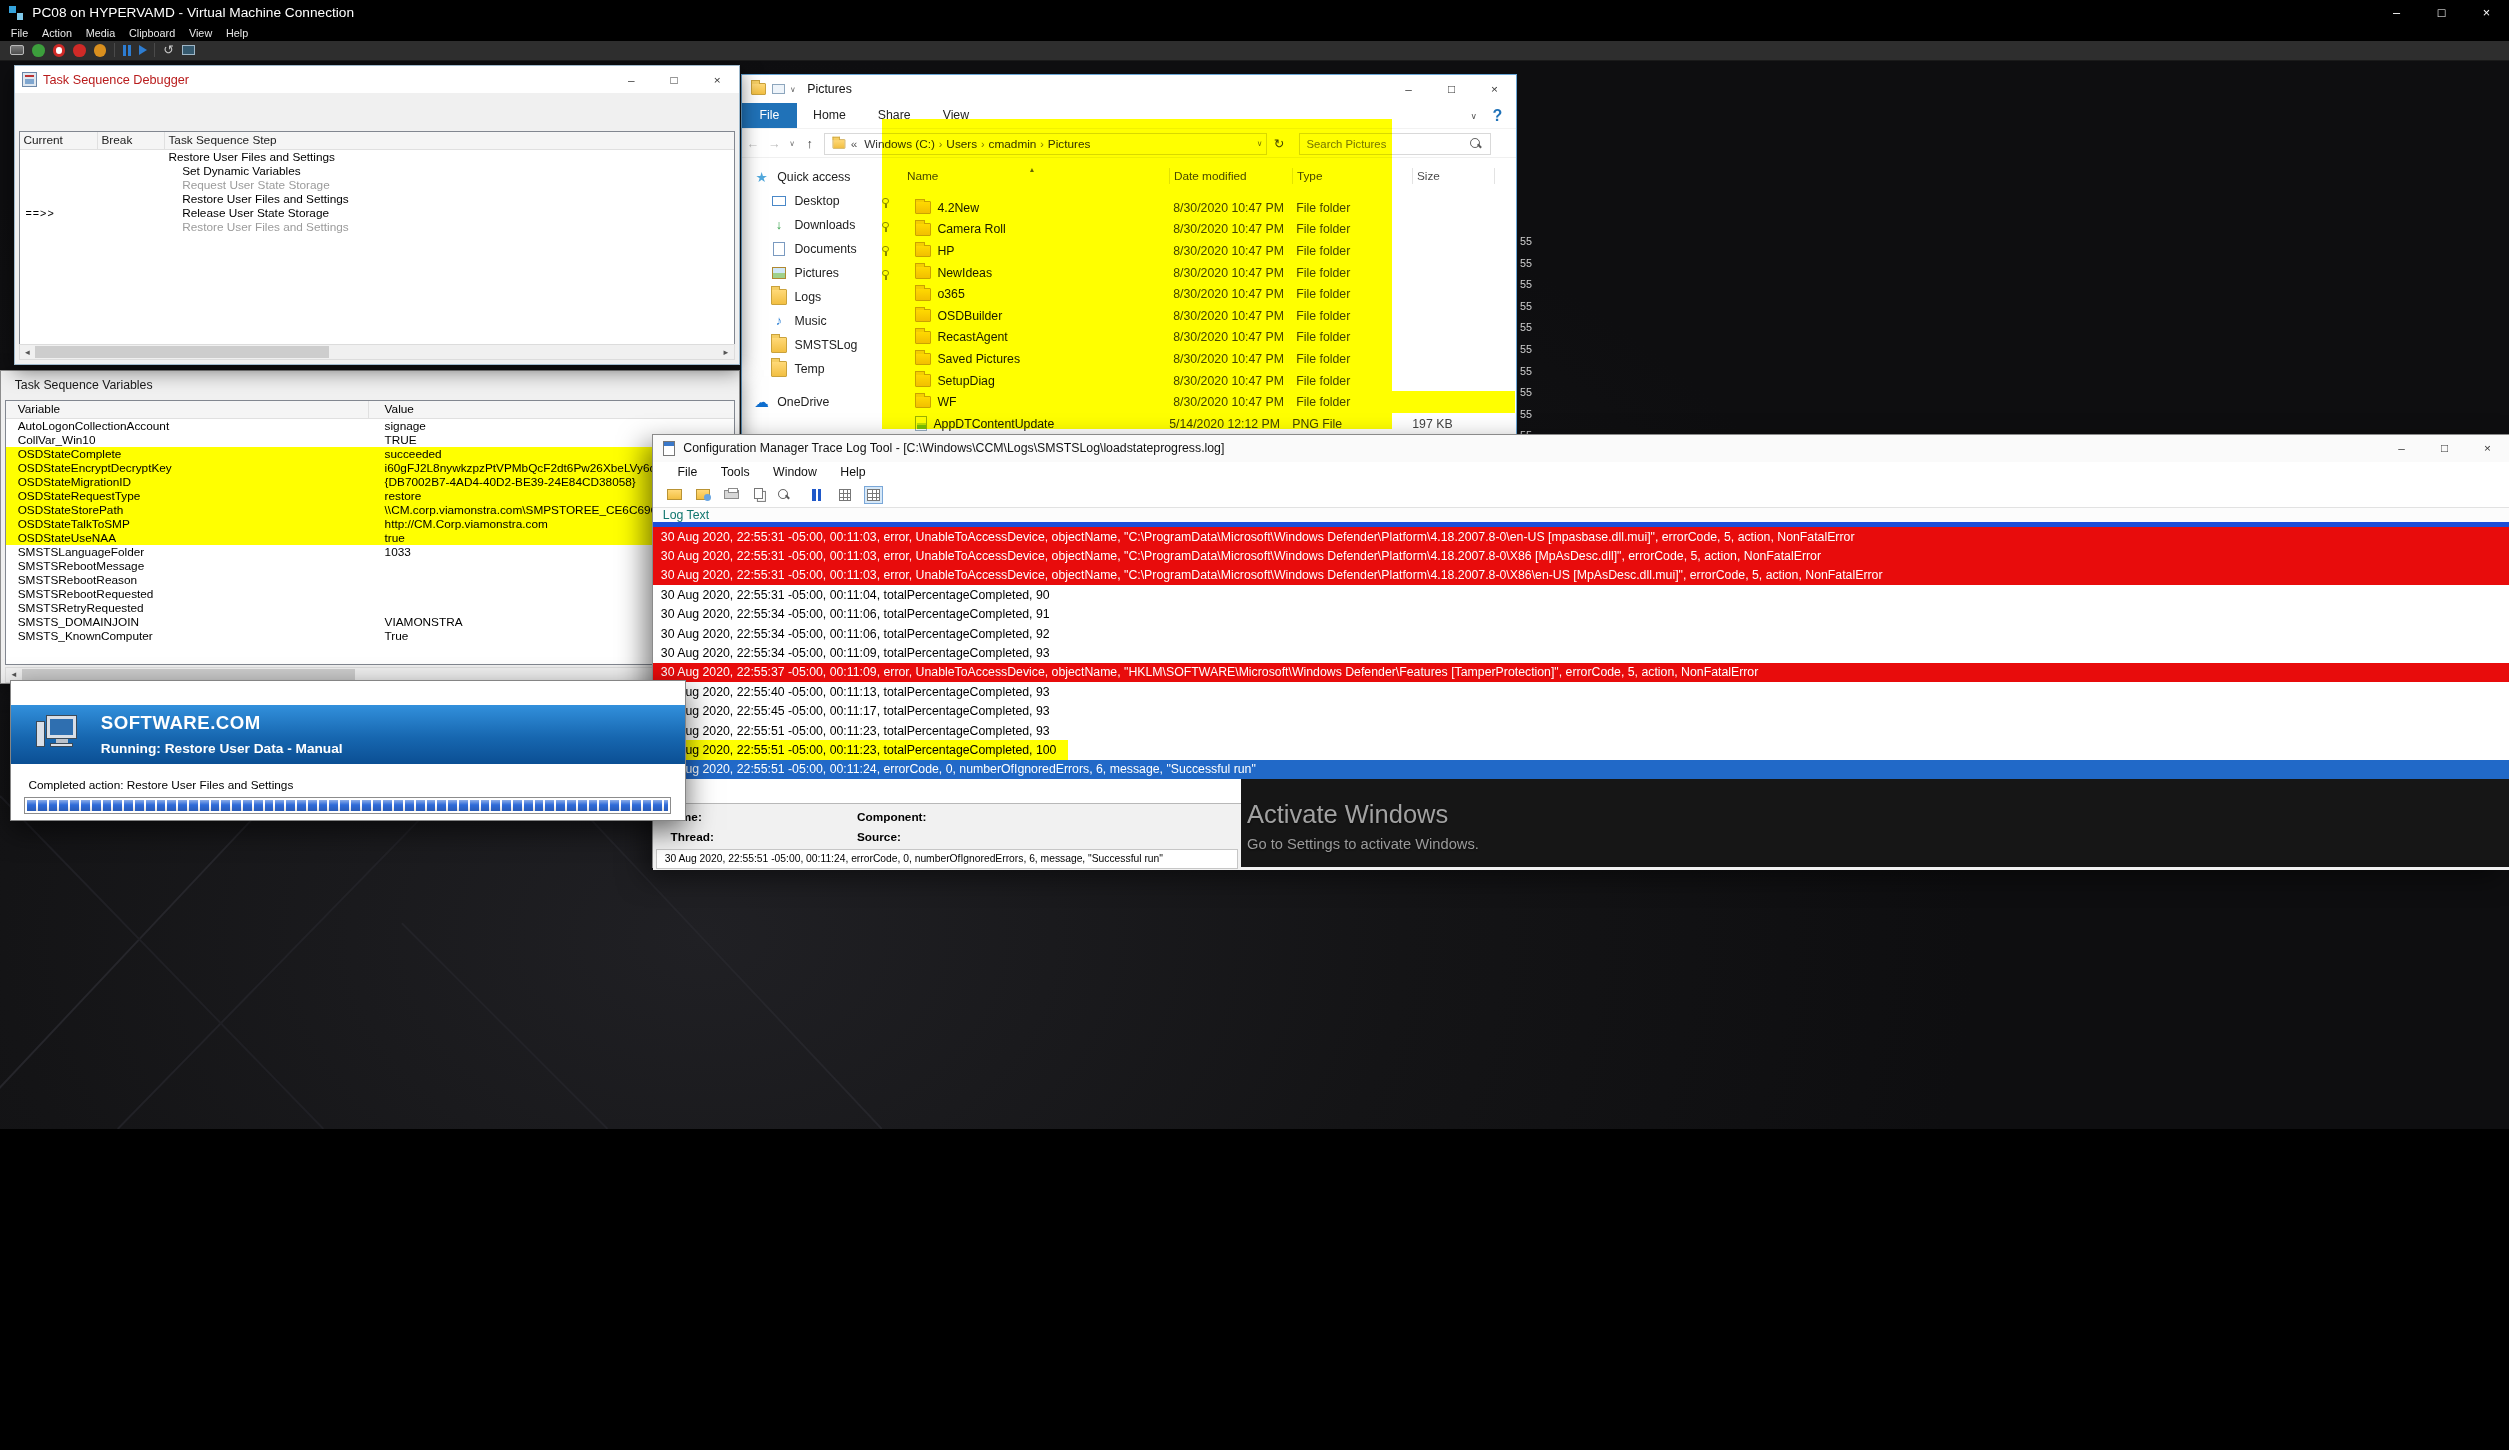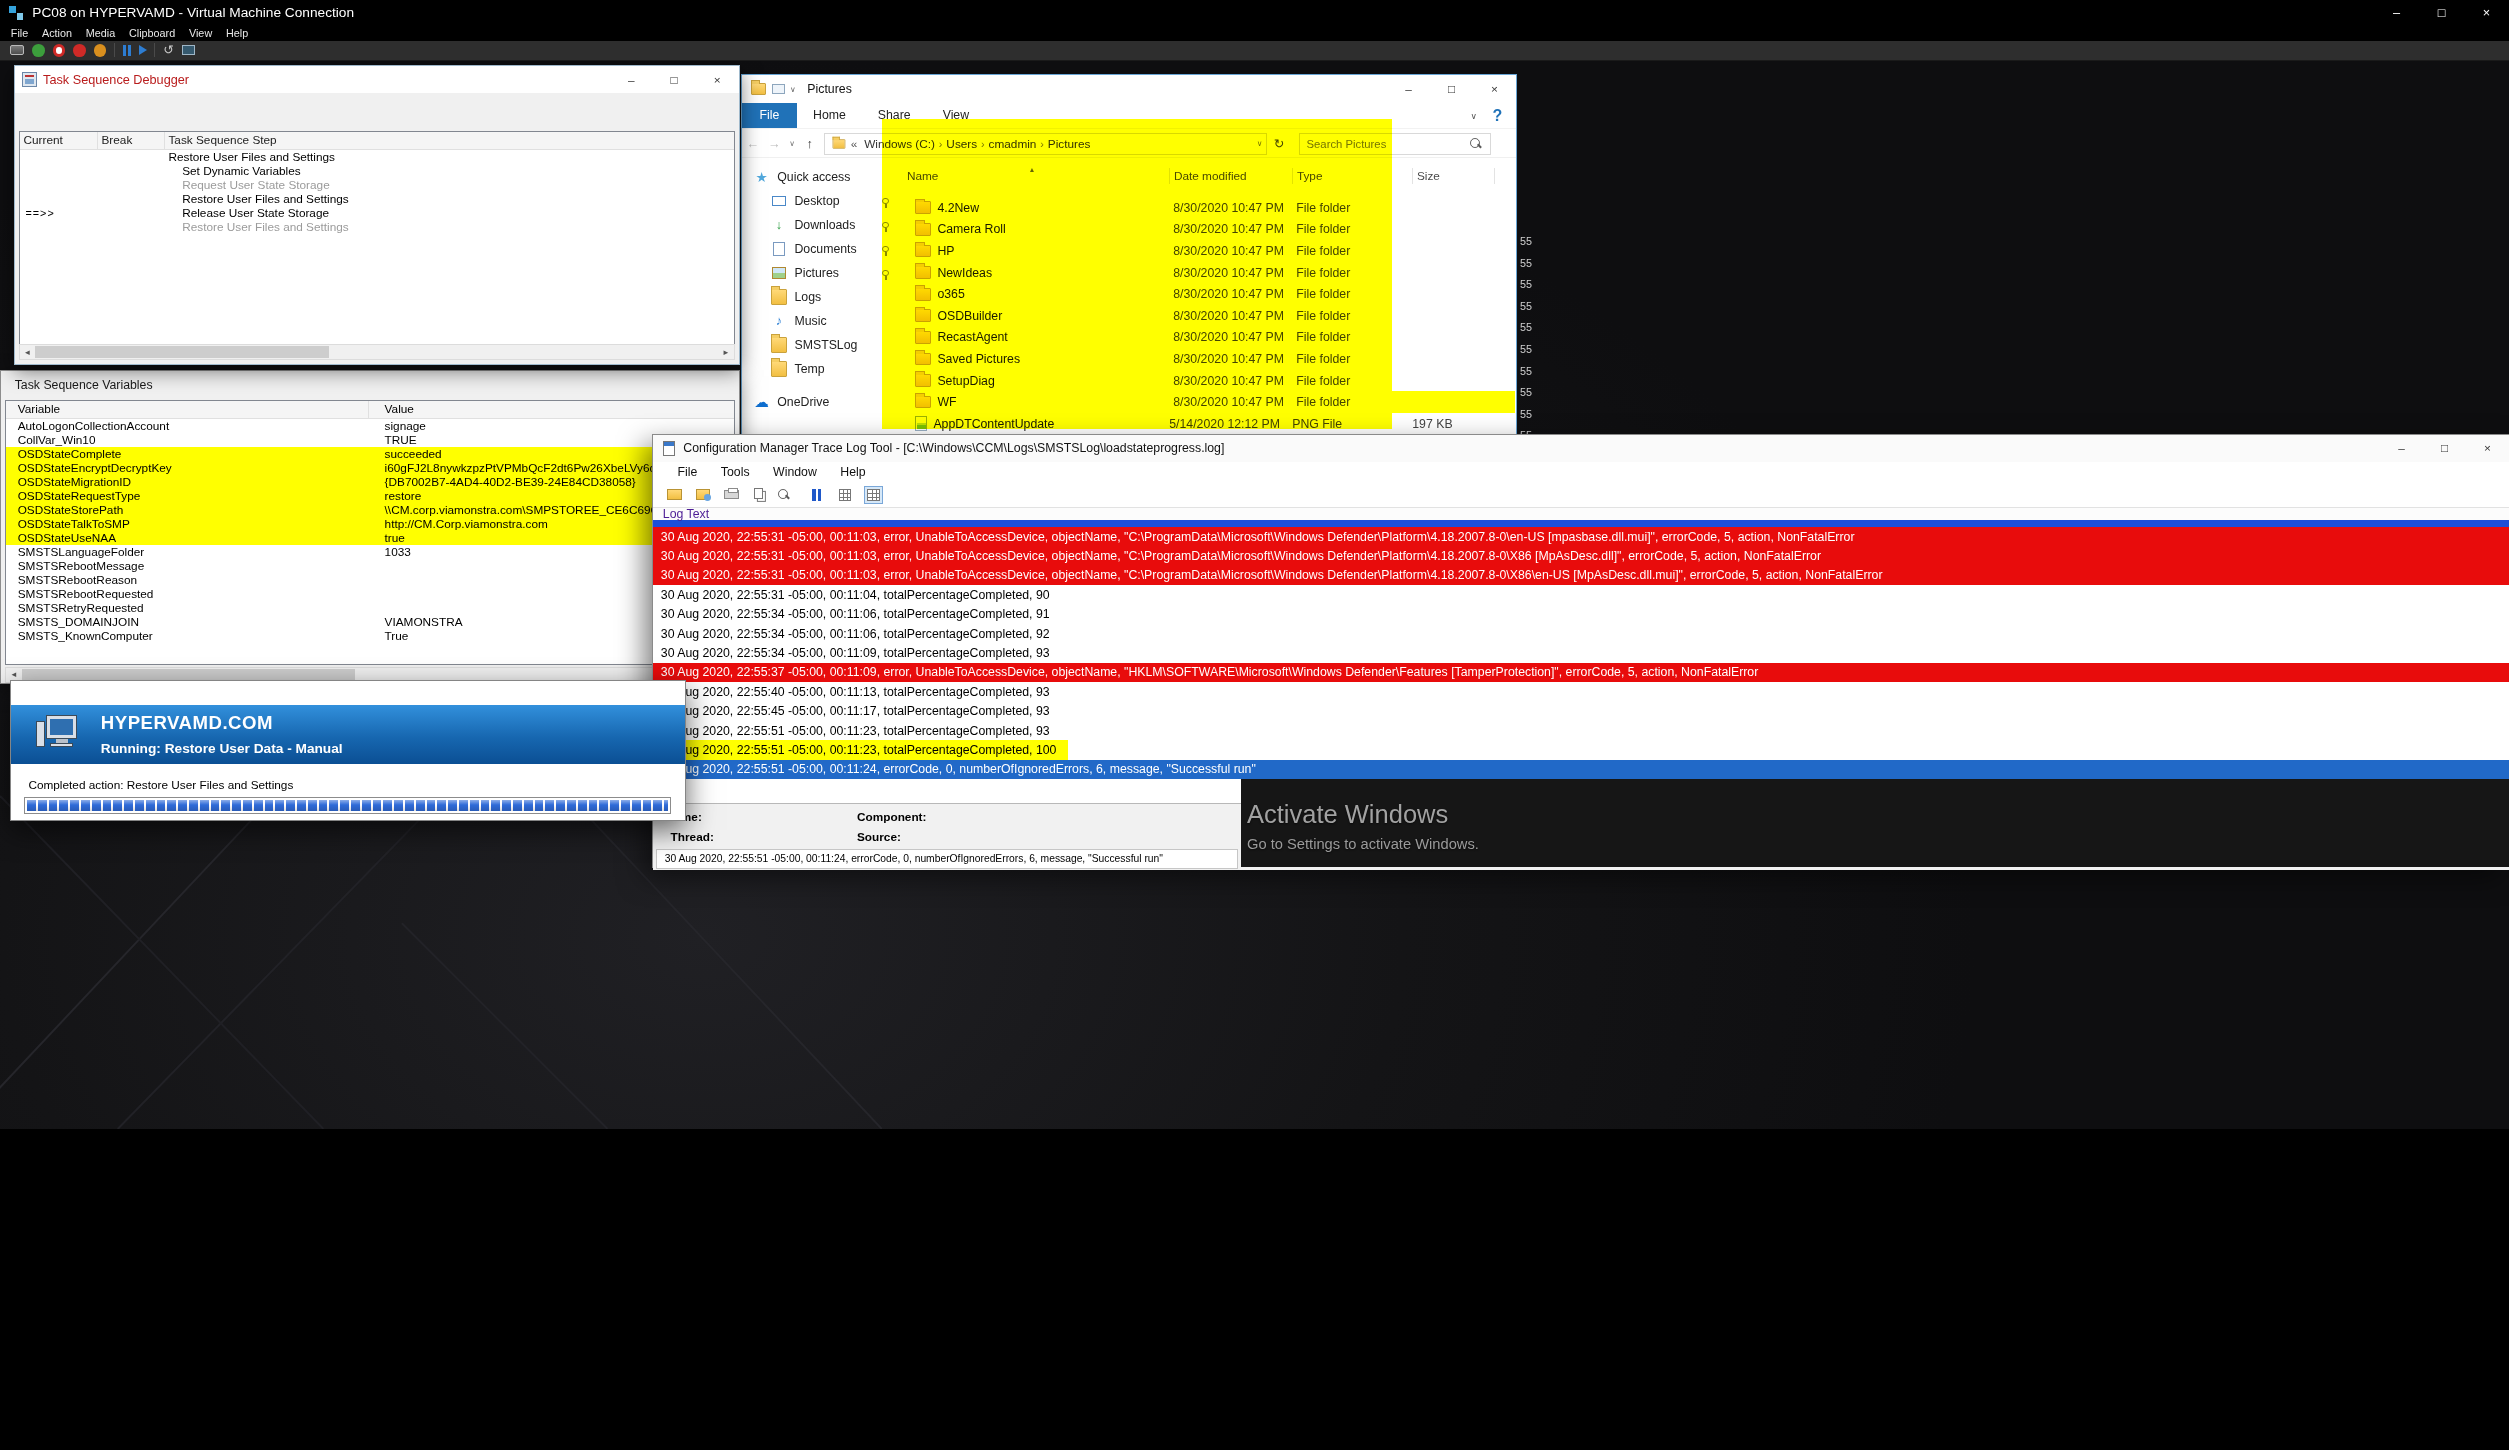--- a/index.html
+++ b/index.html
@@ -153,21 +153,21 @@
   .ic.pressed { border:1px solid #7aa7d8; background:#d6e8f8; }
   .ic-fold { position:relative; width:14.7px; height:10.8px; background:linear-gradient(#ffd978,#f2bf42); border:1px solid #b99334; }
   .ic-fold.sec::after { content:""; position:absolute; right:-2px; bottom:-2px; width:6.9px; height:6.9px; background:#69a5e0; border-radius:50%; }
   .ic-print { position:relative; width:14.7px; height:8.8px; background:#d7d7d7; border:1px solid #8b8b8b; }
   .ic-print::before { content:""; position:absolute; left:2.9px; top:-3.9px; width:7.8px; height:3.9px; background:#fff; border:1px solid #8b8b8b; }
   .ic-copy { position:relative; width:8.8px; height:10.8px; background:#fff; border:1px solid #777; box-shadow:2.9px 2.9px 0 -1px #fff, 2.9px 2.9px 0 0 #777; margin-right:2.9px; margin-bottom:2.9px; }
   .ic-pausebars { display:flex; gap:2px; } .ic-pausebars i { width:3.4px; height:11.8px; background:#1f58c9; }
   .ic-grid { width:12.7px; height:12.7px; border:1px solid #777;
     background:linear-gradient(#777,#777) 3.9px 0/1px 100% no-repeat, linear-gradient(#777,#777) 7.8px 0/1px 100% no-repeat,
                linear-gradient(#777,#777) 0 3.9px/100% 1px no-repeat, linear-gradient(#777,#777) 0 7.8px/100% 1px no-repeat, #fff; }
-  .cm-loghead { height:19.6px; display:flex; align-items:center; padding-left:9.8px; font-size:12.3px; background:#fcfcfc; border-bottom:7px solid #1d4ed8; color:#4c1d95; }
+  .cm-loghead { height:19.6px; display:flex; align-items:center; padding-left:9.8px; font-size:12.3px; background:#fcfcfc; border-bottom:5px solid #1d4ed8; color:#0f766e; }
   .cm-rows { position:absolute; left:0; right:0; top:92px; }
   .cm-row { height:19.4px; display:flex; align-items:center; font-size:12.3px; padding-left:7.8px; white-space:nowrap; overflow:hidden; color:#000; }
   .cm-row.error { background:#e80c0c; color:#fff; }
   .cm-row.selected { background:#2169c8; color:#fff; }
   .cm-row.highlight { padding-left:0; }
   .cm-hl-band { display:inline-flex; align-items:center; height:100%; background:#ffff00; padding:0 11.8px 0 7.8px; }
   .cm-detail { position:absolute; left:0; right:0; top:368px; height:67px; background:#f1f1f1; border-top:1px solid #b8b8b8; font-size:11.8px; }
   .cm-lbl { position:absolute; font-weight:bold; color:#000; }
   .cm-detailbox { position:absolute; left:2.9px; top:45px; width:582px; height:19.6px; background:#fff; border:1px solid #c6c6c6; font-size:10.3px; display:flex; align-items:center; padding-left:7.8px; white-space:nowrap; overflow:hidden; color:#000; }
   .cm-dark { position:absolute; left:588px; top:344px; right:0; bottom:0; background:#161616; }
@@ -636,21 +636,21 @@
   </div>
 
   <div class="progress-win">
     <div class="pg-banner">
       <span class="pg-pc">
         <i class="tower"></i>
           <i class="mon"></i>
           <i class="stand"></i>
           <i class="base"></i>
       </span>
-      <span class="pg-org">HYPERVAMD.COM</span>
+      <span class="pg-org">SOFTWARE.COM</span>
       <span class="pg-running">Running: Restore User Data - Manual</span>
     </div>
     <div class="pg-action">Completed action: Restore User Files and Settings</div>
     <div class="pg-bar">
       <div class="pg-fill" id="pg-fill" style="width: 100%;"></div>
     </div>
   </div>
 
   <div class="watermark">
     <div class="wm1">Activate Windows</div>

